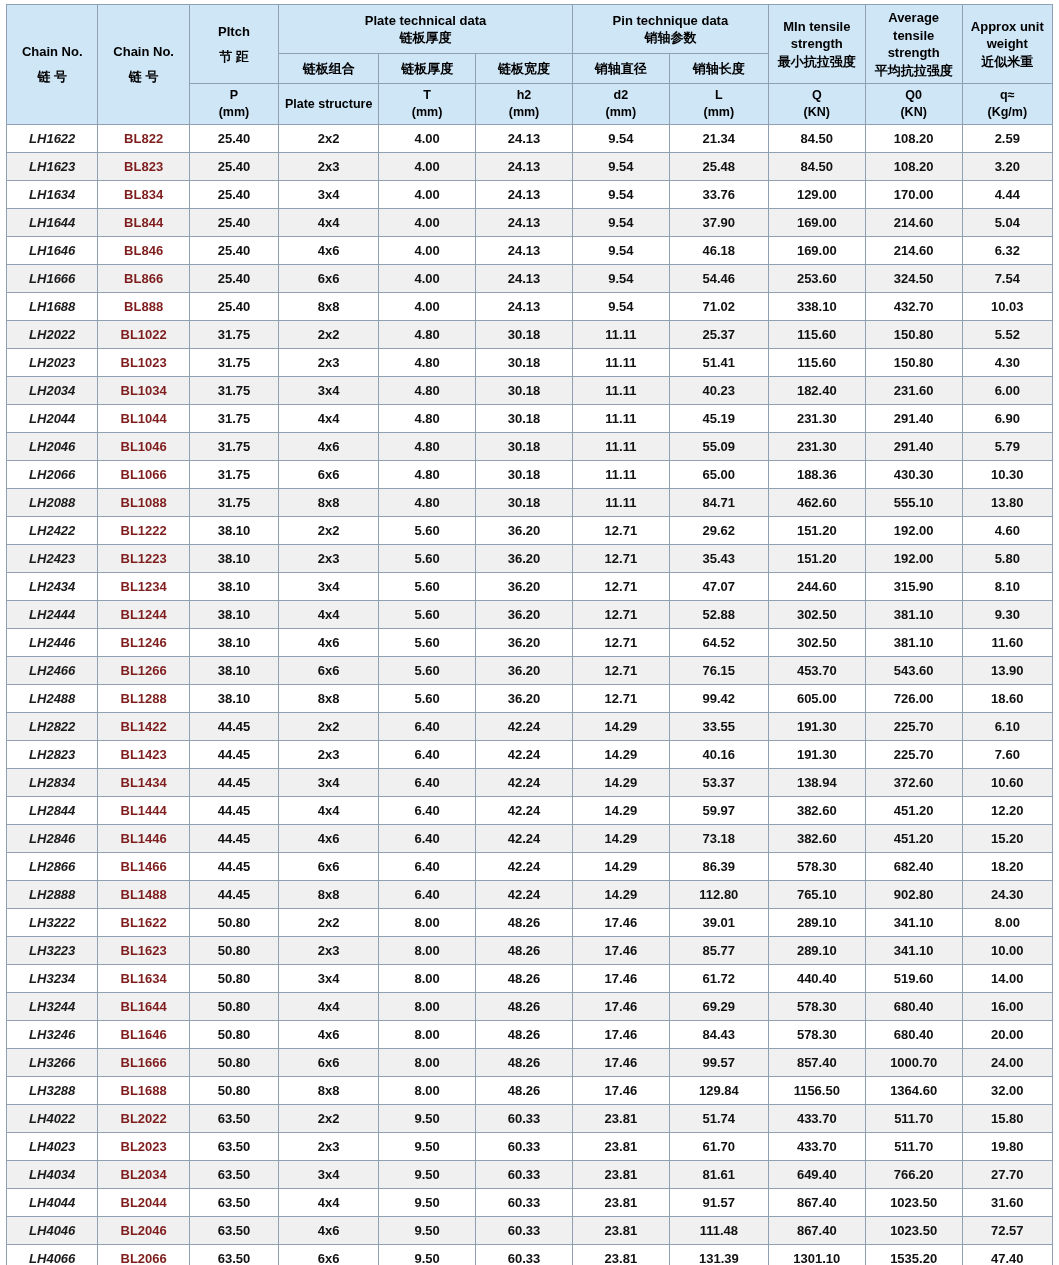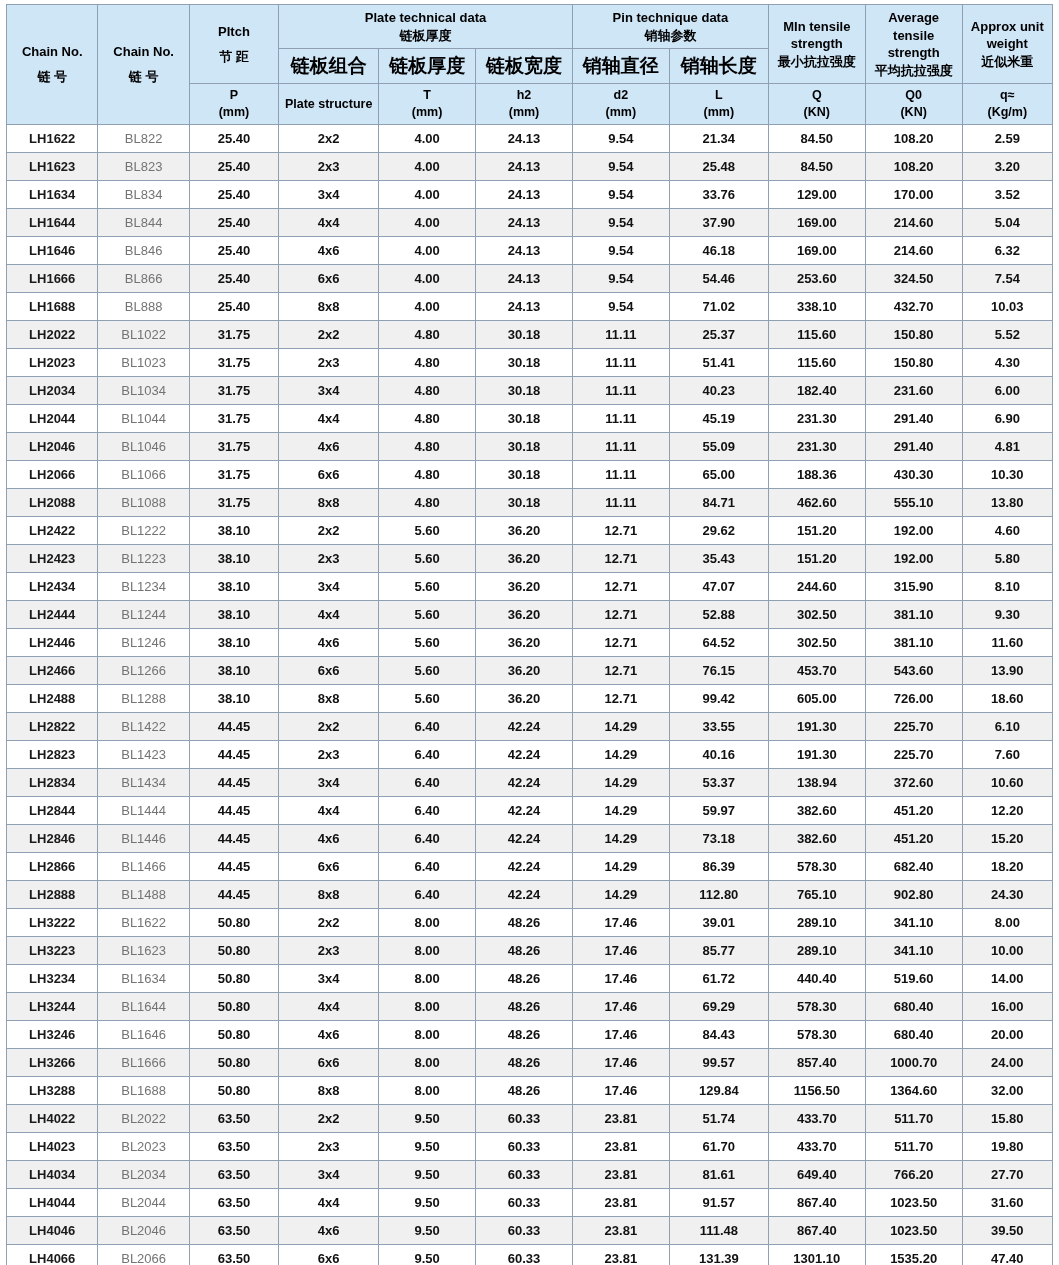--- a/index.html
+++ b/index.html
@@ -31,21 +31,21 @@
   thead th {
     background: #cfe6f7;
     font-weight: bold;
     font-size: 13px;
     line-height: 1.35;
     padding: 4px 2px;
     color: #000;
   }
   thead th.sub {
     font-weight: bold;
-    font-size: 19px;
+    font-size: 13px;
   }
   thead th.unitrow {
     font-weight: bold;
     font-size: 12.5px;
     padding: 3px 2px;
   }
   .hdr-en { display: block; }
   .hdr-cn { display: block; }
   .hdr-gap { display: block; height: 8px; }
   tbody td {
@@ -54,24 +54,25 @@
     height: 21px;
     background: #ffffff;
     color: #111;
   }
   tbody tr.alt td {
     background: #f0f0f0;
   }
   tbody td.c1 {
     font-weight: bold;
     color: #1a1a1a;
+    font-style: italic;
   }
   tbody td.c2 {
-    font-weight: normal;
-    color: #737373;
+    font-weight: bold;
+    color: #7f1d1d;
   }
   tbody td.num {
     font-weight: bold;
   }
   
   col.w1 { width: 84px; }
   col.w2 { width: 84px; }
   col.w3 { width: 82px; }
   col.w4 { width: 92px; }
   col.w5 { width: 89px; }
@@ -221,21 +222,21 @@
           <td class="c1">LH1634</td>
           <td class="c2">BL834</td>
           <td class="num">25.40</td>
           <td class="num">3x4</td>
           <td class="num">4.00</td>
           <td class="num">24.13</td>
           <td class="num">9.54</td>
           <td class="num">33.76</td>
           <td class="num">129.00</td>
           <td class="num">170.00</td>
-          <td class="num">3.52</td>
+          <td class="num">4.44</td>
         </tr>
         <tr class="alt">
           <td class="c1">LH1644</td>
           <td class="c2">BL844</td>
           <td class="num">25.40</td>
           <td class="num">4x4</td>
           <td class="num">4.00</td>
           <td class="num">24.13</td>
           <td class="num">9.54</td>
           <td class="num">37.90</td>
@@ -338,21 +339,21 @@
           <td class="c1">LH2046</td>
           <td class="c2">BL1046</td>
           <td class="num">31.75</td>
           <td class="num">4x6</td>
           <td class="num">4.80</td>
           <td class="num">30.18</td>
           <td class="num">11.11</td>
           <td class="num">55.09</td>
           <td class="num">231.30</td>
           <td class="num">291.40</td>
-          <td class="num">4.81</td>
+          <td class="num">5.79</td>
         </tr>
         <tr>
           <td class="c1">LH2066</td>
           <td class="c2">BL1066</td>
           <td class="num">31.75</td>
           <td class="num">6x6</td>
           <td class="num">4.80</td>
           <td class="num">30.18</td>
           <td class="num">11.11</td>
           <td class="num">65.00</td>
@@ -702,21 +703,21 @@
           <td class="c1">LH4046</td>
           <td class="c2">BL2046</td>
           <td class="num">63.50</td>
           <td class="num">4x6</td>
           <td class="num">9.50</td>
           <td class="num">60.33</td>
           <td class="num">23.81</td>
           <td class="num">111.48</td>
           <td class="num">867.40</td>
           <td class="num">1023.50</td>
-          <td class="num">39.50</td>
+          <td class="num">72.57</td>
         </tr>
         <tr>
           <td class="c1">LH4066</td>
           <td class="c2">BL2066</td>
           <td class="num">63.50</td>
           <td class="num">6x6</td>
           <td class="num">9.50</td>
           <td class="num">60.33</td>
           <td class="num">23.81</td>
           <td class="num">131.39</td>

